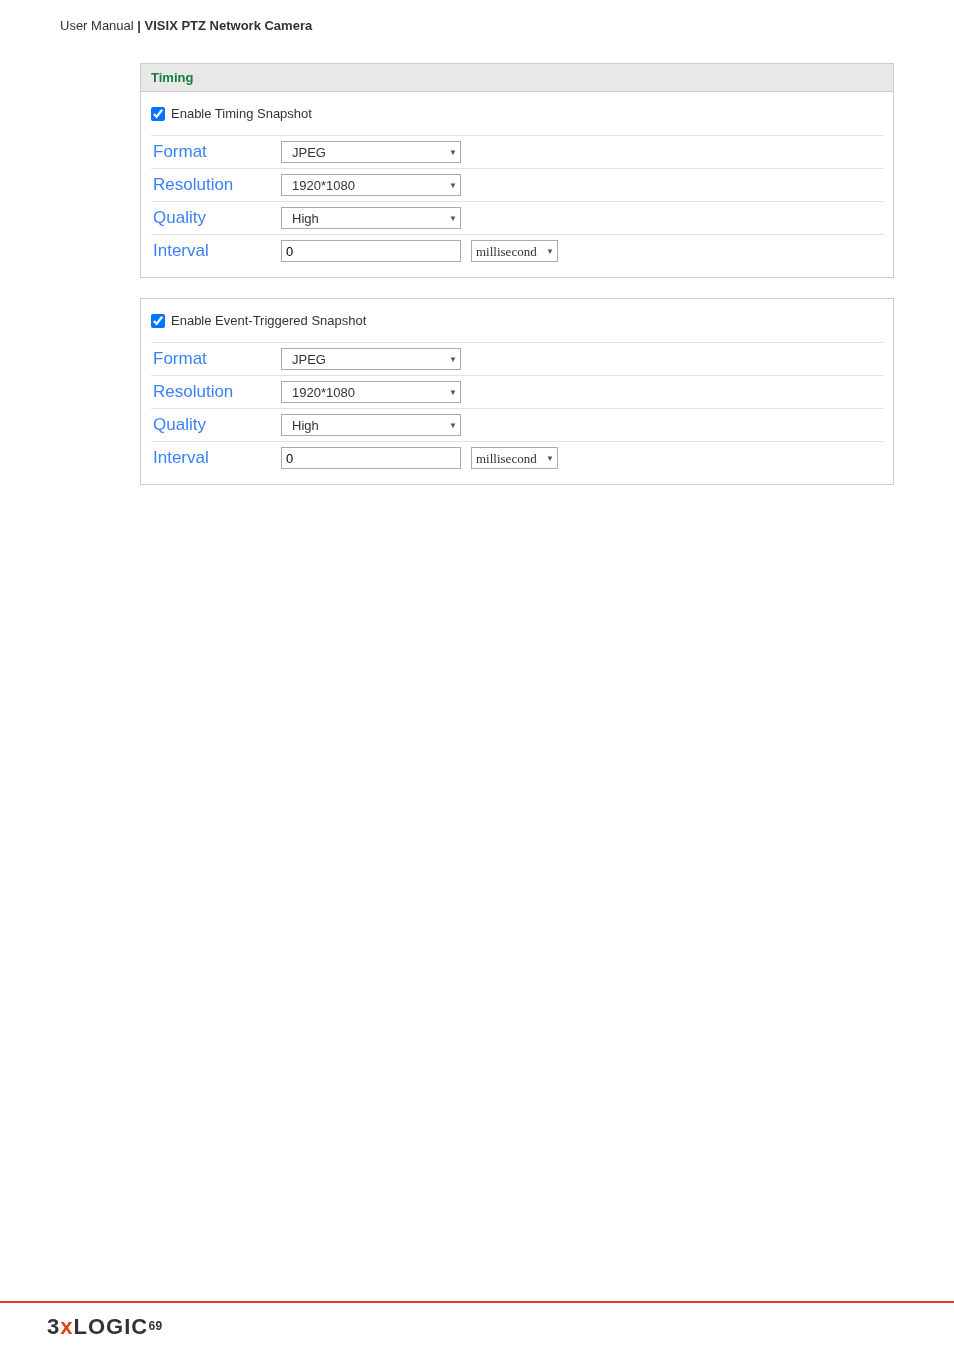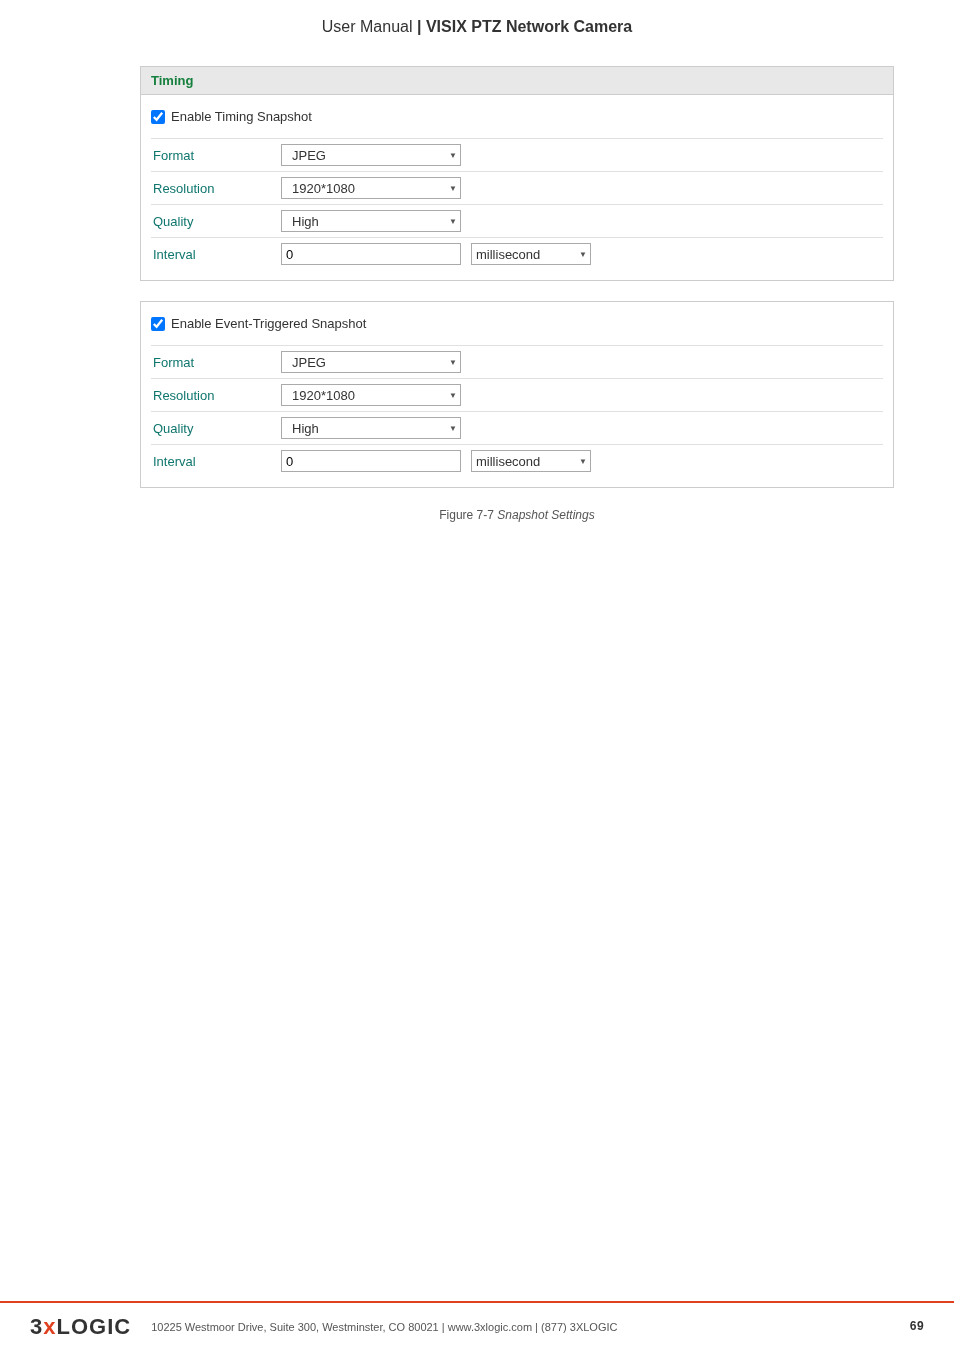--- a/index.html
+++ b/index.html
@@ -8,23 +8,23 @@
       min-height: 1351px;
       background: #fff;
       font-family: Arial, sans-serif;
       font-size: 13px;
       color: #333;
       position: relative;
     }
 
     
     .page-header {
-      text-align: center;
+      text-align: left;
       padding: 18px 60px 10px 60px;
-      font-size: 16px;
+      font-size: 13px;
       color: #333;
       border-bottom: none;
     }
     .page-header .bold { font-weight: bold; }
 
     
     .content {
       padding: 20px 60px 40px 140px;
     }
 
@@ -66,22 +66,22 @@
     
     .form-row {
       display: flex;
       align-items: center;
       border-top: 1px solid #e0e0e0;
       padding: 5px 0;
       min-height: 28px;
     }
     .form-label {
       width: 130px;
-      font-size: 13px;
-      color: #0f766e;
+      font-size: 17px;
+      color: #3b82f6;
       padding-left: 2px;
     }
     .form-control-area {
       display: flex;
       align-items: center;
       flex: 1;
     }
     .form-select {
       border: 1px solid #aaa;
       background: #fff;
@@ -147,22 +147,23 @@
     }
     .ms-select {
       border: 1px solid #aaa;
       background: #fff;
       padding: 2px 20px 2px 4px;
       font-size: 13px;
       color: #333;
       appearance: none;
       -webkit-appearance: none;
       height: 22px;
-      width: 120px;
+      width: 87px;
       cursor: pointer;
+      font-family: Liberation Serif, serif;
     }
 
     
     .figure-caption {
       text-align: center;
       font-size: 12px;
       color: #555;
       margin-top: 10px;
       margin-bottom: 20px;
     }
@@ -176,21 +177,21 @@
     
     .page-footer {
       position: absolute;
       bottom: 0;
       left: 0;
       right: 0;
       height: 50px;
       border-top: 2px solid #e04020;
       display: flex;
       align-items: center;
-      padding: 0 30px;
+      padding: 0 47px;
     }
     .footer-logo {
       font-size: 22px;
       font-weight: bold;
       color: #333;
       letter-spacing: 1px;
     }
     .footer-logo .x-part {
       color: #e04020;
     }
@@ -343,26 +344,21 @@
               </select>
             </div>
           </div>
         </div>
       </div>
 
 
     </div>
   </div>
 
-  <div class="figure-caption">
-    <span class="figure-num">Figure 7-7</span>
-    <span class="figure-title"> </span><span class="figure-title">Snapshot Settings</span>
-  </div>
 
 </div>
 
 <div class="page-footer">
   <div class="footer-logo">
     <span>3</span><span class="x-part">x</span><span>LOGIC</span>
   </div>
-  <div class="footer-text">10225 Westmoor Drive, Suite 300, Westminster, CO 80021 | www.3xlogic.com | (877) 3XLOGIC</div>
   <div class="footer-page">69</div>
 </div>
 
 </body></html>

